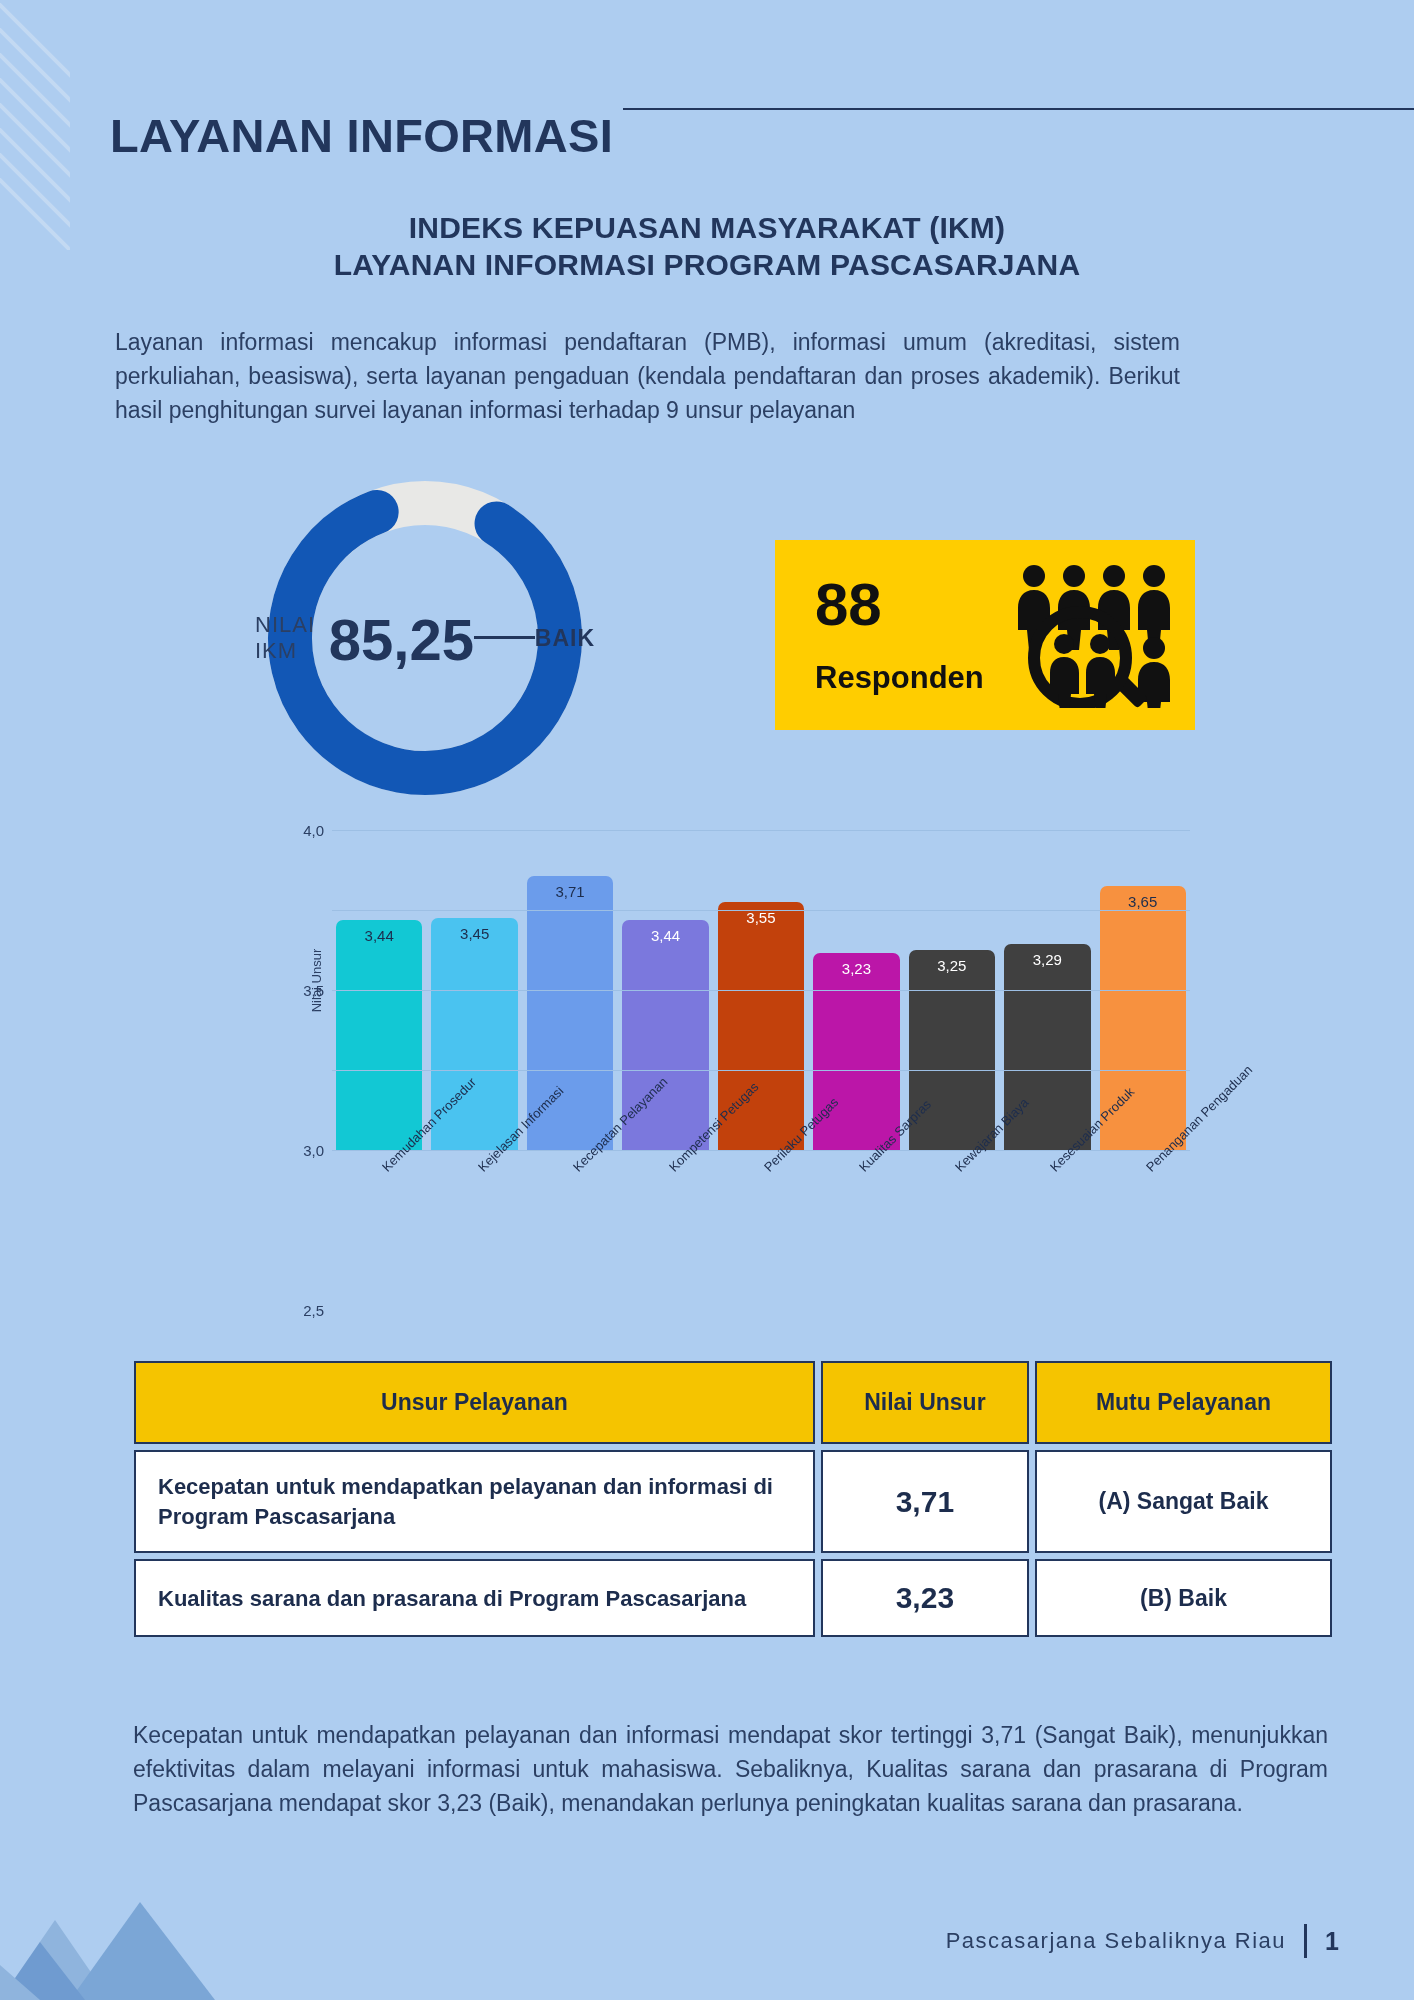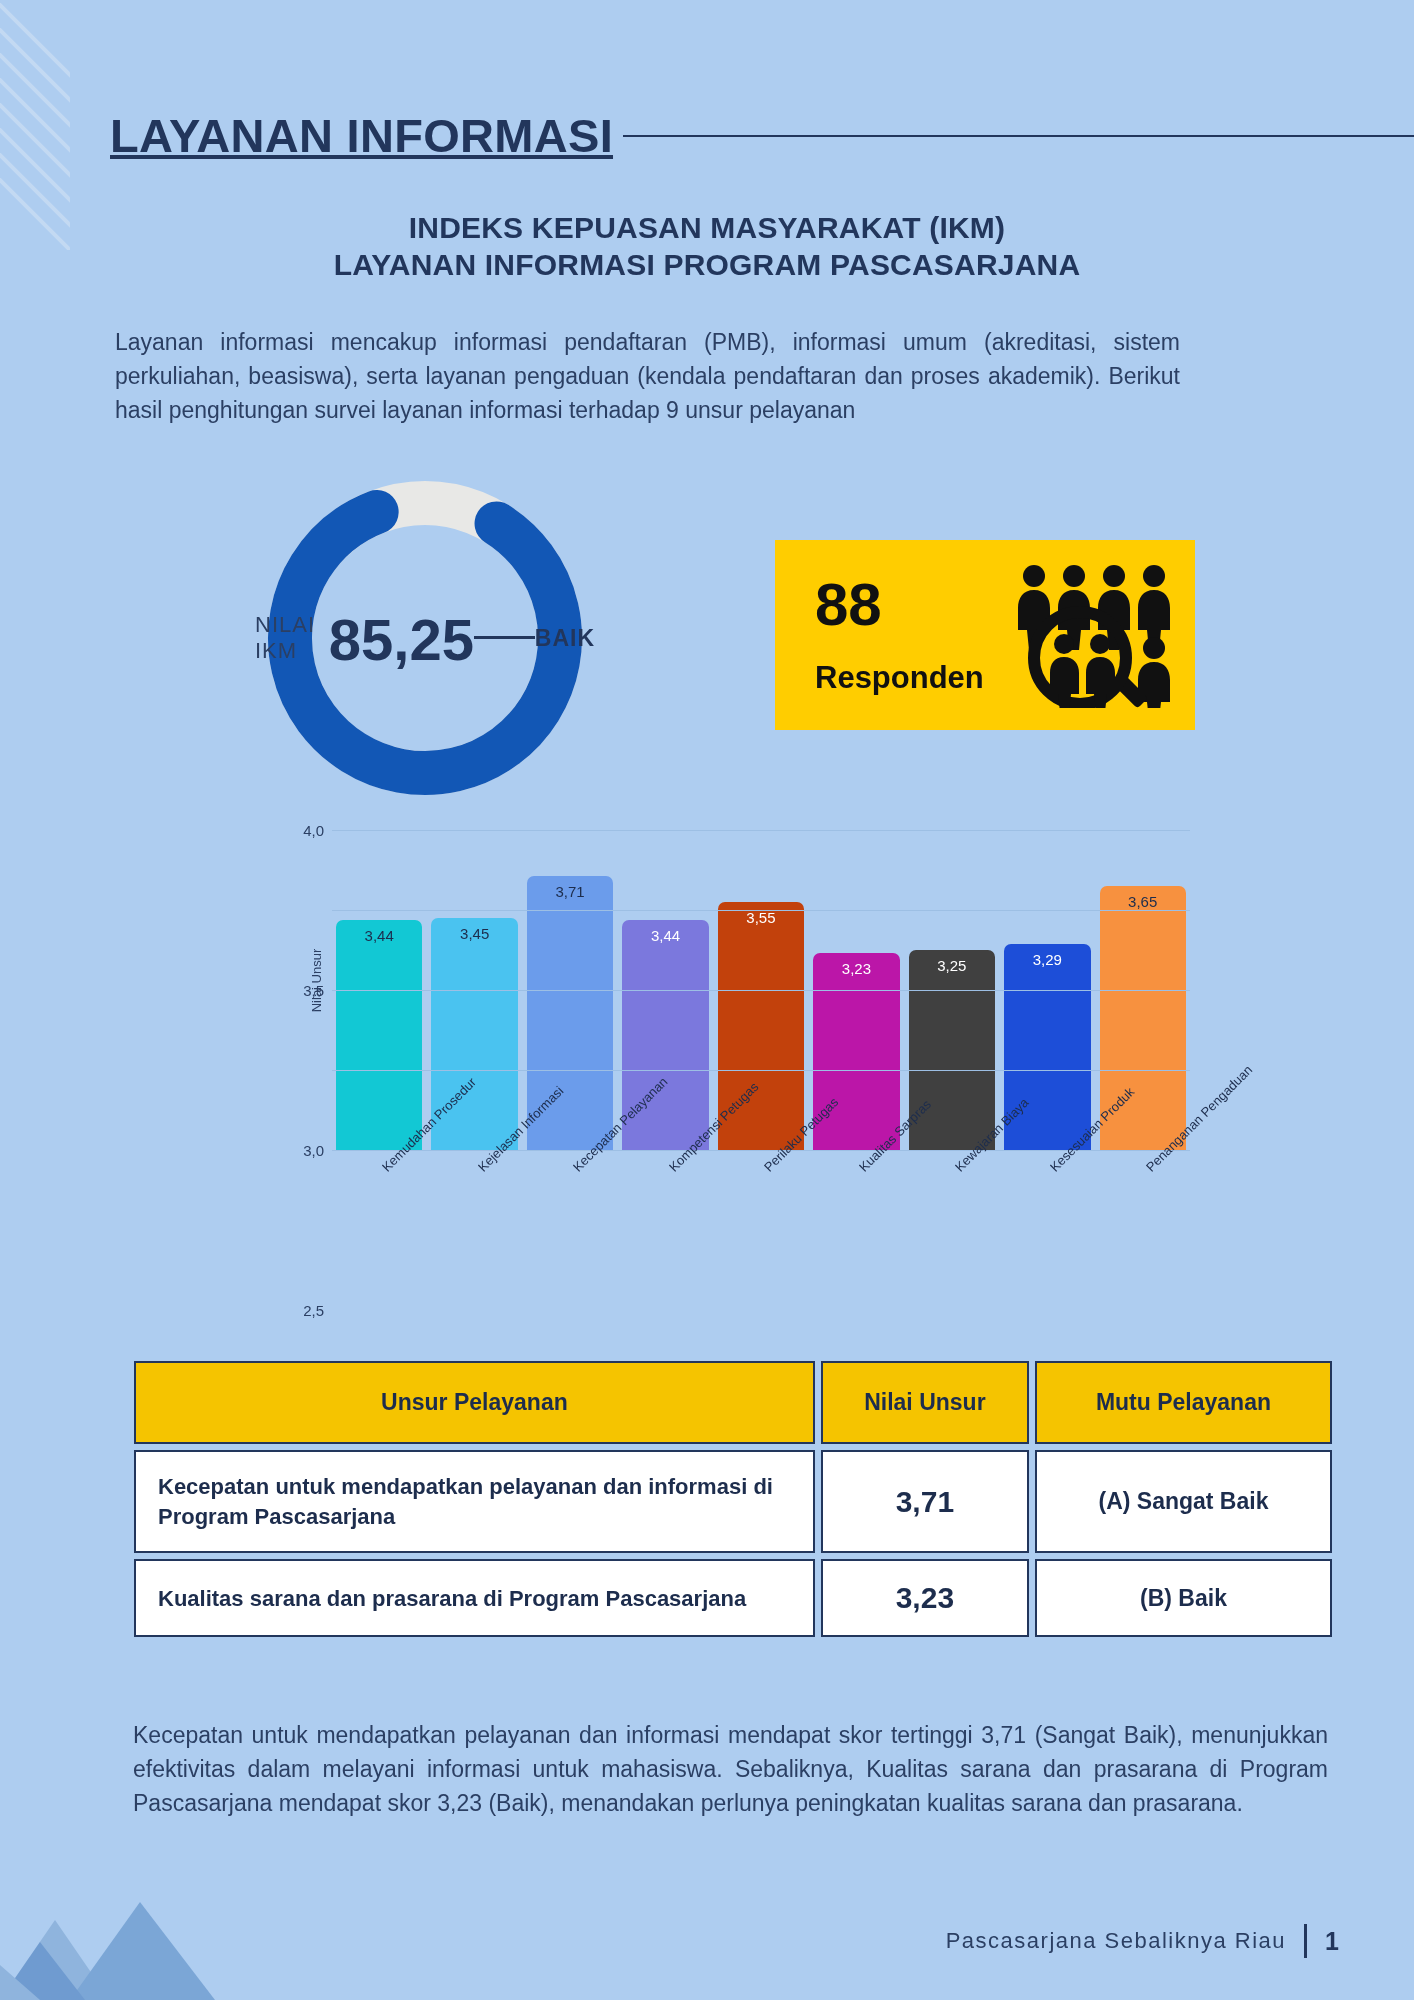--- a/index.html
+++ b/index.html
@@ -22,21 +22,21 @@
   .bottom-mountains{
     position:absolute; left:0; bottom:0; width:330px; height:120px;
     pointer-events:none;
   }
 
   
   .page{ position:relative; width:1414px; height:2000px; }
 
   .title-row{
     position:absolute; left:110px; top:108px; right:0;
-    display:flex; align-items:center; gap:0;text-decoration:underline;
+    display:flex; align-items:flex-start; gap:0;
   }
   .main-title{
     font-size:47px; font-weight:bold; letter-spacing:0.3px;
     color:#22365c; white-space:nowrap;
   }
   .title-rule{
     flex:1; height:2px; background:#22365c; margin-left:10px;
   }
 
   .subtitle{
@@ -284,21 +284,21 @@
             <div class="bar" style="height: 196.8px; background: rgb(187, 22, 168);">
               <span class="bar-val" style="color: rgb(255, 255, 255);">3,23</span>
             </div>
           </div>
           <div class="bar-col">
             <div class="bar" style="height: 200px; background: #404040;">
               <span class="bar-val" style="color: rgb(255, 255, 255);">3,25</span>
             </div>
           </div>
           <div class="bar-col">
-            <div class="bar" style="height: 206.4px; background: #1d4ed8;">
+            <div class="bar" style="height: 206.4px; background: #404040;">
               <span class="bar-val" style="color: rgb(255, 255, 255);">3,29</span>
             </div>
           </div>
           <div class="bar-col">
             <div class="bar" style="height: 264px; background: rgb(247, 145, 63);">
               <span class="bar-val" style="color: rgb(29, 45, 77);">3,65</span>
             </div>
           </div>
         </div>
     <div class="gridline" style="top: 320px;">

